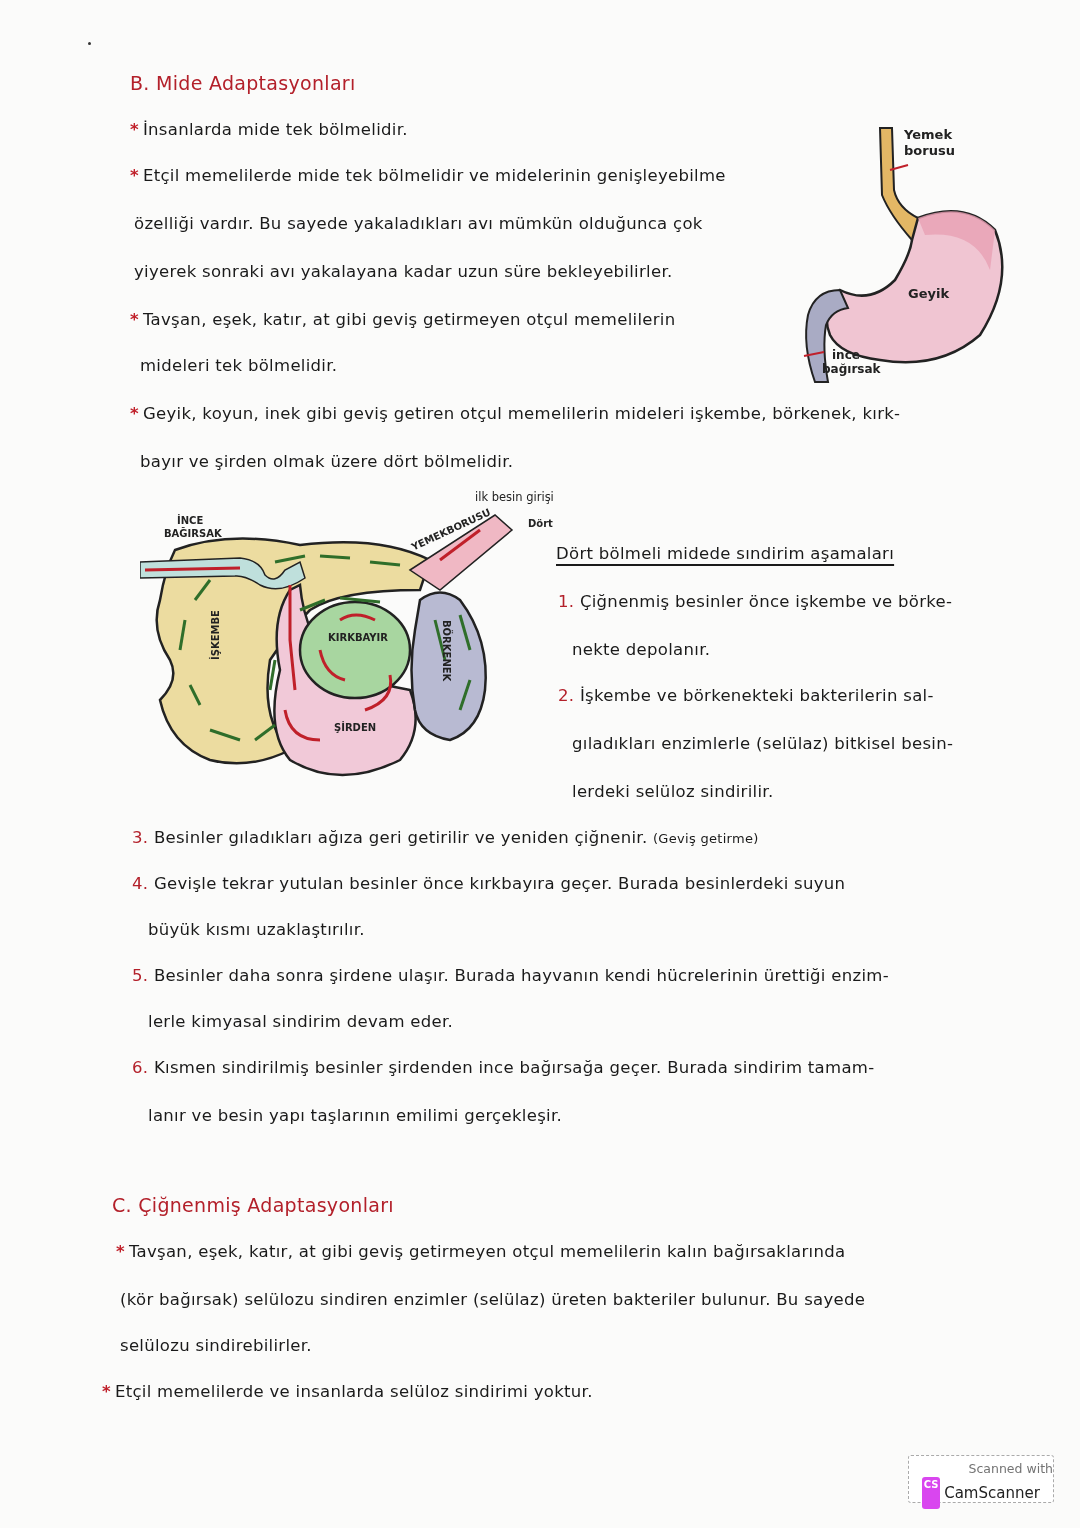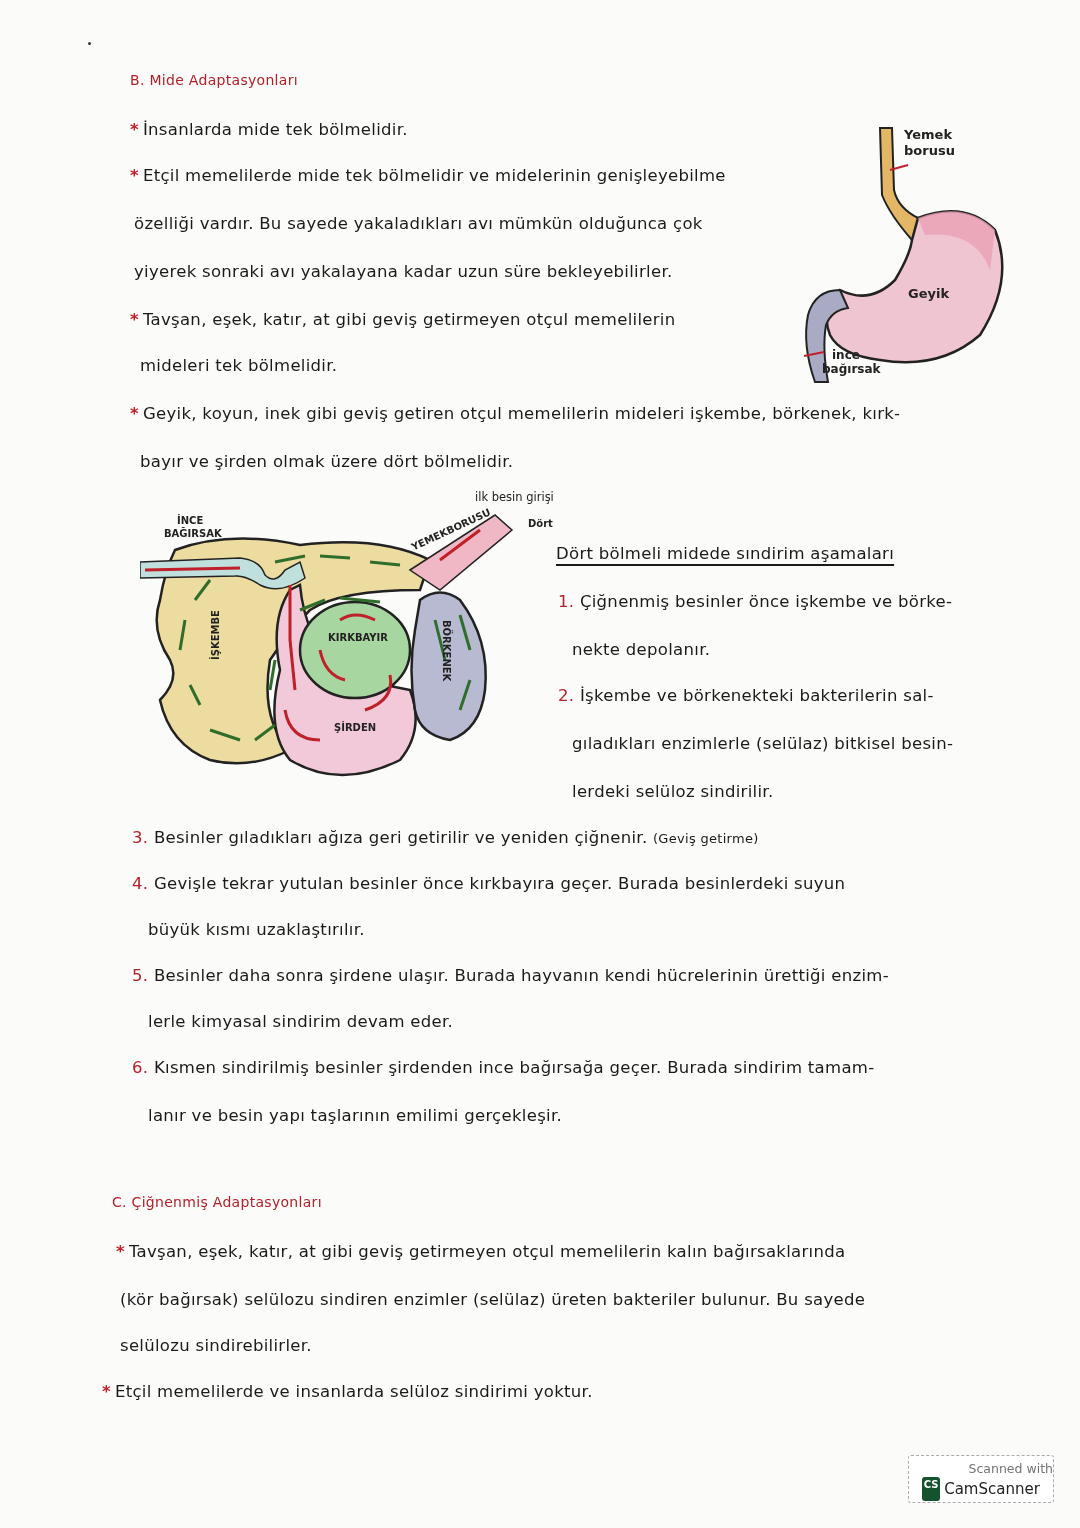--- a/index.html
+++ b/index.html
@@ -4,36 +4,36 @@
 <style>
   html, body { margin:0; padding:0; }
   body {
     width:1080px; height:1528px; position:relative; overflow:hidden;
     background:#fbfbfa;
     font-family:"DejaVu Sans", sans-serif;
     color:#1a1a1a;
   }
   .dot { position:absolute; left:88px; top:42px; width:3px; height:3px; background:#333; border-radius:50%; }
   .line { position:absolute; font-size:16.5px; letter-spacing:0.3px; white-space:nowrap; }
-  .heading { color:#b3202a; font-size:14px; }
+  .heading { color:#b3202a; font-size:19px; }
   .star { color:#c0202a; font-weight:bold; margin-right:4px; }
   .num { color:#b3202a; }
   .small { font-size:13px; }
   .ul { text-decoration:underline; text-decoration-thickness:2px; text-underline-offset:5px; }
   .lbl { position:absolute; font-size:11px; font-weight:bold; color:#222; white-space:nowrap; }
   .lbl.sm { font-size:10px; }
   svg { position:absolute; }
   .badge {
     position:absolute; left:908px; top:1455px; width:144px; height:46px;
     border:1px dashed #aaa; border-radius:3px; background:#fff;
     text-align:center;
   }
   .badge .t1 { font-size:12.5px; color:#737373; margin-top:5px;text-align:right; }
   .badge .t2 { font-size:15px; color:#222; margin-top:1px; display:flex; align-items:center; justify-content:center; gap:4px; }
-  .cs { display:inline-block; width:18px; height:24px; background:#14532d; color:#fff; font-size:10px; font-weight:bold; line-height:16px; border-radius:3px; }
+  .cs { display:inline-block; width:18px; height:32px; background:#d946ef; color:#fff; font-size:10px; font-weight:bold; line-height:16px; border-radius:3px; }
 </style>
 </head>
 <body>
 
 <div class="dot"></div>
 
 <div class="line heading" style="left:130px;top:72px;">B. Mide Adaptasyonları</div>
 
 <div class="line" style="left:130px;top:120px;">
   <span class="star">*</span><span>İnsanlarda mide tek bölmelidir.</span>

